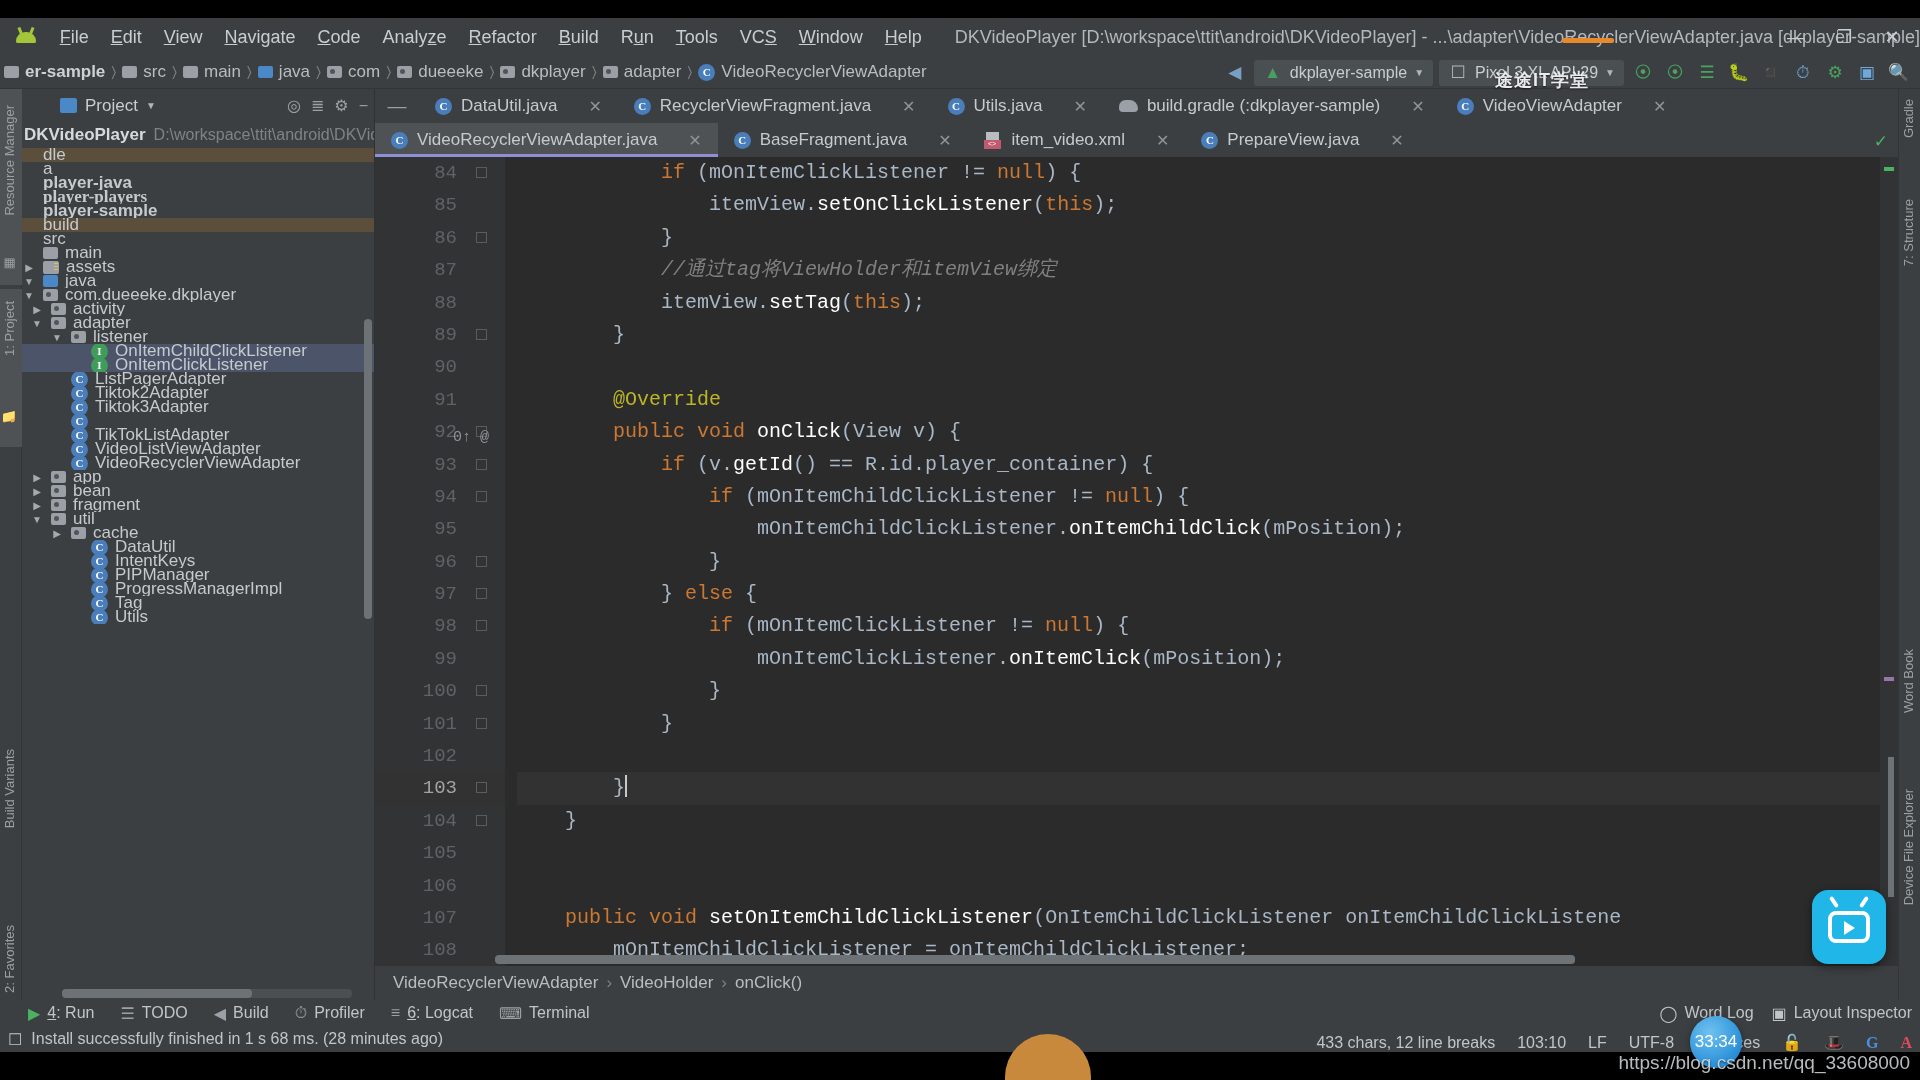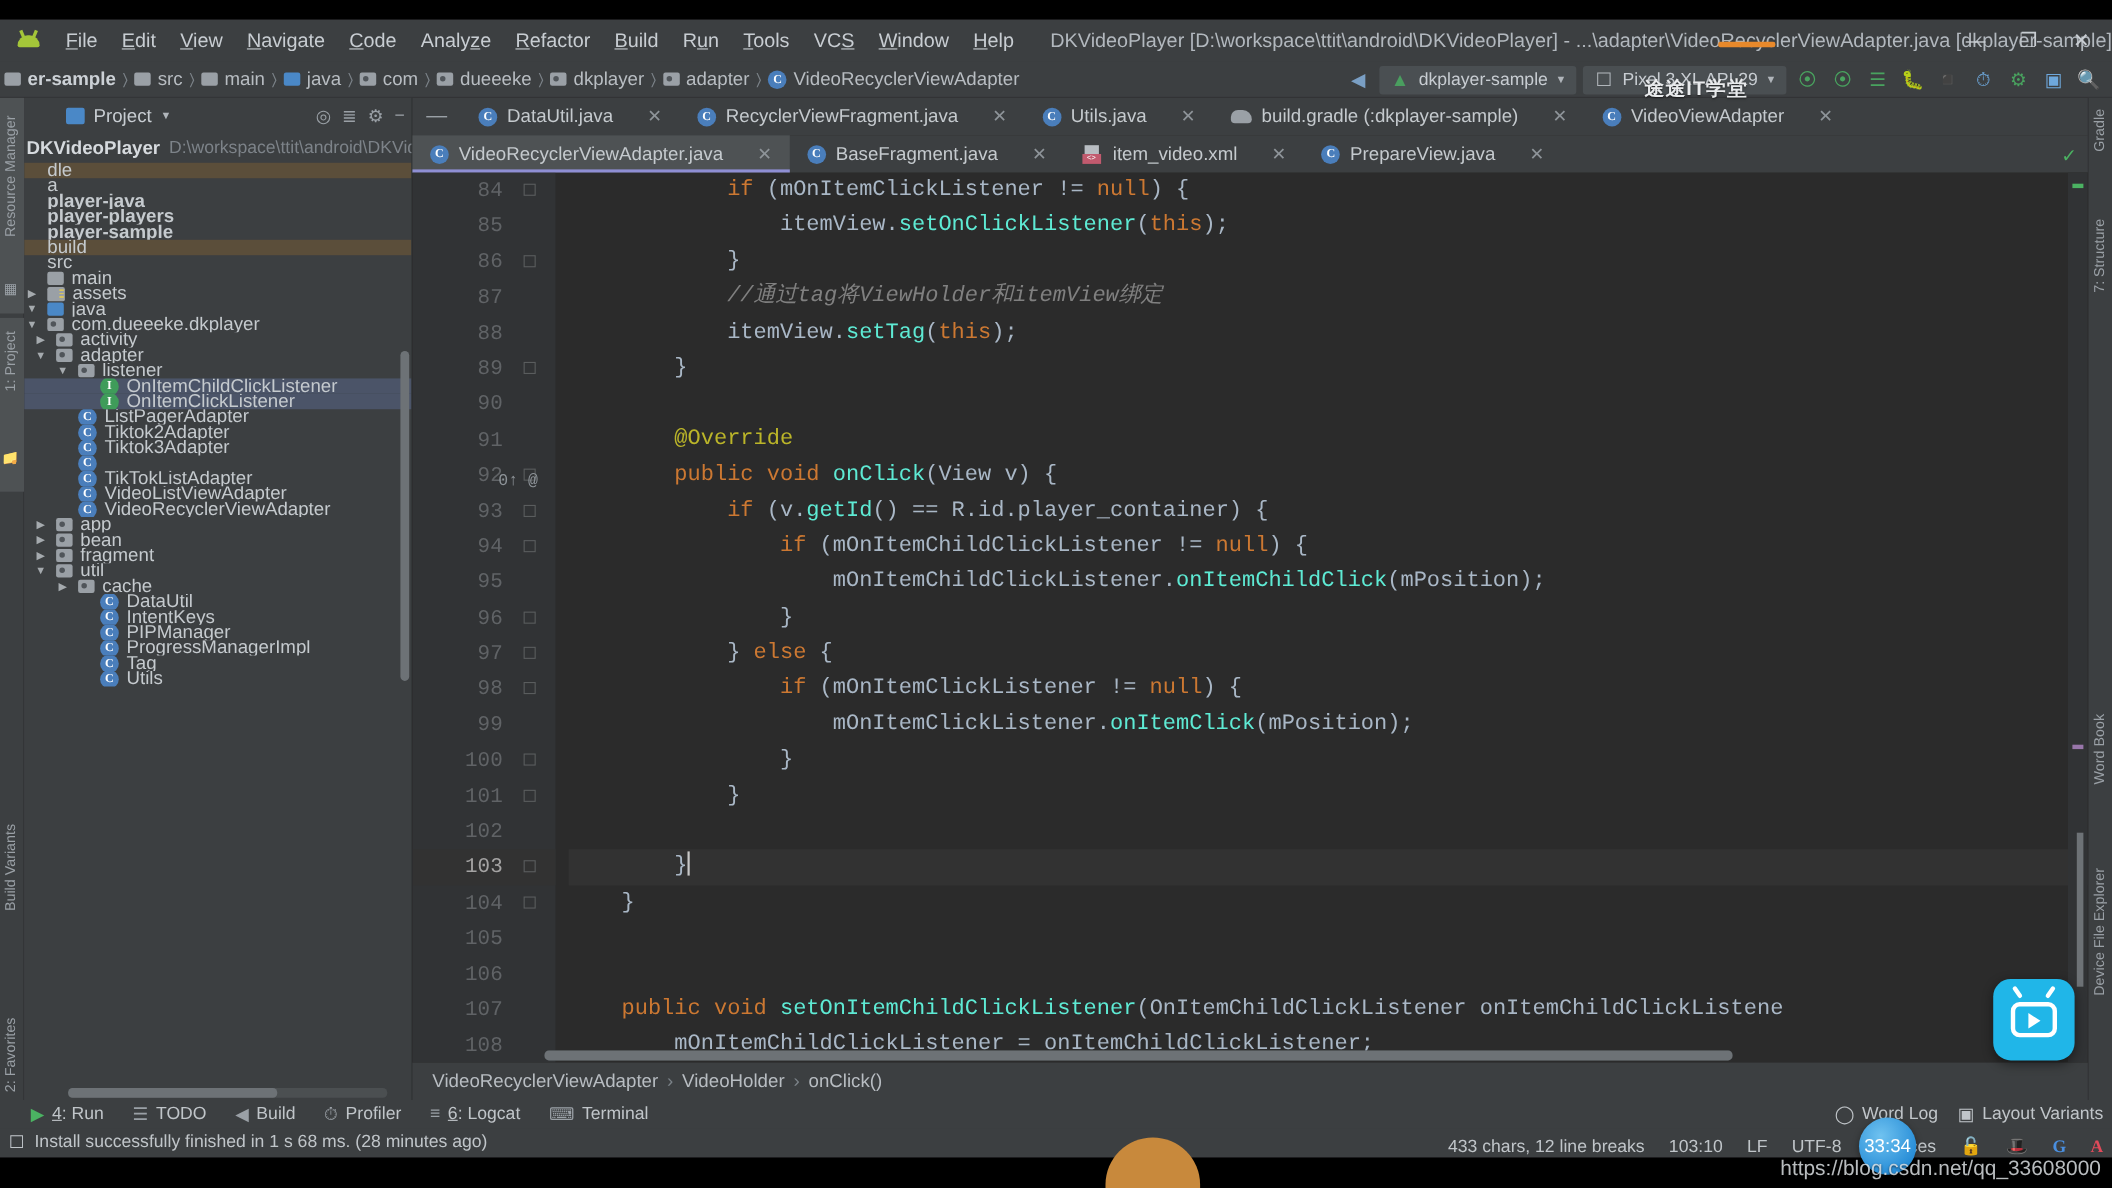--- a/index.html
+++ b/index.html
@@ -171,21 +171,21 @@
   .gov { position:absolute; left:78px; top:6px; font-size:15px; color:#8e9499; }
 
   .code {
     position:absolute; left:130px; top:0; right:0; bottom:0;
     font-family:"Liberation Mono", monospace; font-size:20px; line-height:32.4px;
     color:#a9b7c6; white-space:pre; padding-left:12px;
   }
   .cl { height:32.4px; }
   .cl.cur { background:#323232; }
   .kw { color:#cc7832; }
-  .fn { color:#5eead4; }
+  .fn { color:#ffffff; }
   .cmt { color:#808080; font-style:italic; }
   .ann { color:#bbb529; }
   .caret-bar { display:inline-block; width:2px; height:22px; background:#c8c8c8; vertical-align:-4px; }
 
   .code-right-marks { position:absolute; right:0; top:0; bottom:0; width:18px; background:#313335; }
   .cm-mark { position:absolute; right:4px; width:10px; height:4px; }
 
   .code-hscroll { position:absolute; left:120px; bottom:2px; width:1080px; height:9px; background:#3e4244; border-radius:4px; }
   .code-hscroll i { position:absolute; left:0; top:0; width:1080px; height:9px; background:#6d7276; border-radius:4px; display:block; }
 
@@ -408,21 +408,21 @@
           <div class="tnode">
             <span class="arrow"></span>
             <span>a</span>
           </div>
           <div class="tnode">
             <span class="arrow"></span>
             <span style="font-weight: bold;">player-java</span>
           </div>
           <div class="tnode">
             <span class="arrow"></span>
-            <span style="font-weight: bold;">player-players</span>
+            <span style="font-weight: bold; font-family: Liberation Serif, serif;">player-players</span>
           </div>
           <div class="tnode">
             <span class="arrow"></span>
             <span style="font-weight: bold;">player-sample</span>
           </div>
           <div class="tnode hl-brown">
             <span class="arrow"></span>
             <span>build</span>
           </div>
           <div class="tnode">
@@ -713,21 +713,21 @@
         </div>
     </div>
 
     <div class="event-row">
       <span class="twi">
         <span>◯</span>
         <span>Word Log</span>
       </span>
       <span class="twi">
         <span>▣</span>
-        <span>Layout Variants</span>
+        <span>Layout Inspector</span>
       </span>
     </div>
 
     <div class="statusbar">
       <span class="twi" style="gap:9px;">
         <span>☐</span>
         <span>Install successfully finished in 1 s 68 ms. (28 minutes ago)</span>
       </span>
       <span class="sb-right">
         <span>433 chars, 12 line breaks</span>

